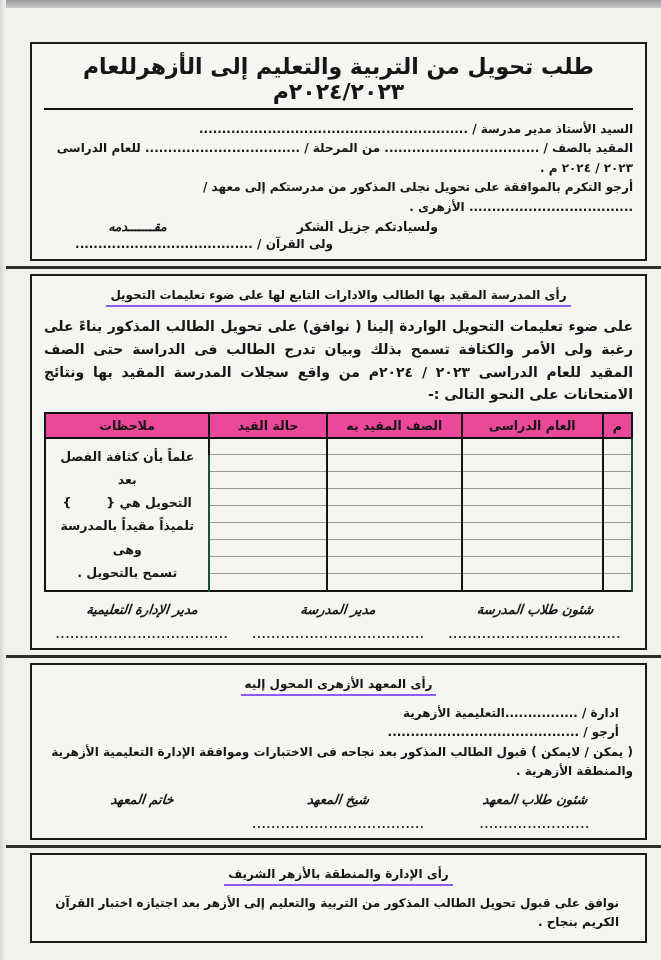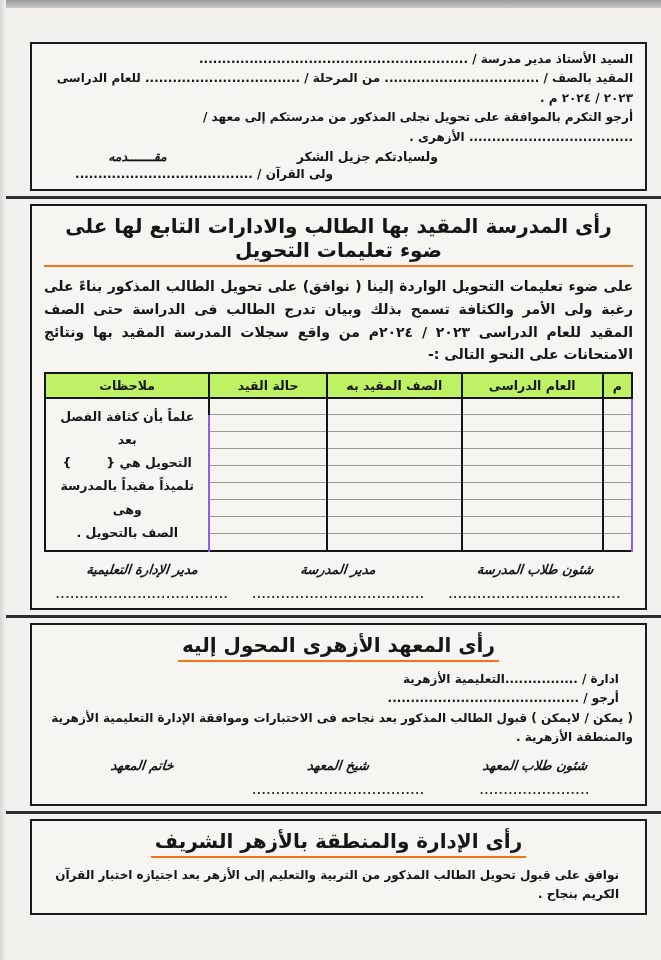--- a/index.html
+++ b/index.html
@@ -22,43 +22,43 @@
   .box {
     border: 2px solid #1b1b1b;
     background: #f6f5f2;
     margin: 0 14px 0 30px;
     padding: 6px 12px 8px 12px;
   }
   .sep { height: 3px; background: #2e2e2e; margin: 5px 0; }
   .sec-title { text-align: center; margin: 2px 0 8px 0; }
   .sec-title span {
     display: inline-block;
-    font-size: 20px; font-weight: 800;
-    border-bottom: 2px solid #f97316;
+    font-size: 12px; font-weight: 800;
+    border-bottom: 2px solid #8b5cf6;
     padding: 0 4px 3px 4px;
   }
   .main-title { text-align: center; margin: 4px 0 10px 0; }
   .main-title span {
     display: inline-block;
     font-size: 22px; font-weight: 800; letter-spacing: -0.5px;
     border-bottom: 2.5px solid #111;
     padding: 0 2px 4px 2px;
   }
   .line { font-size: 12px; line-height: 1.62; }
   .para { font-size: 14px; line-height: 1.62; text-align: justify; }
   
   .thanks-row { display: flex; font-size: 12.5px; margin-top: 2px; }
   .thanks-row .thanks { margin-right: 195px; }
   .thanks-row .submitter { margin-right: 130px; font-style: italic; }
   .guardian-row { font-size: 12px; margin-top: 3px; }
   .guardian-row span { margin-right: 300px; }
   
   table { width: 100%; border-collapse: collapse; table-layout: fixed; margin-top: 6px; border: 2px solid #141414; }
-  th { border: 2px solid #141414; font-size: 12.5px; padding: 4px 2px; background: #bef264; }
-  td { border-right: 2px solid #8b5cf6; border-left: 2px solid #141414; height: 17px; }
+  th { border: 2px solid #141414; font-size: 12.5px; padding: 4px 2px; background: #ec4899; }
+  td { border-right: 2px solid #14532d; border-left: 2px solid #141414; height: 17px; }
   td.cell { border-bottom: 1px solid #9a9a98; }
   tr:last-child td.cell { border-bottom: none; }
   td.note {
     text-align: center; font-size: 12.5px; line-height: 1.85;
     vertical-align: middle; padding: 4px 6px;
   }
   
   .sig-row { display: flex; margin-top: 10px; }
   .sig-cell { text-align: center; }
   .sig {
@@ -74,20 +74,23 @@
   .s1 { margin-top: 34px; }
   .pad-right-sm { padding-right: 14px; }
 </style>
 </head>
 <body>
 
 <div class="topband"></div>
 <div class="edge-right"></div>
 
 <div class="box s1">
+  <div class="main-title">
+    <span>طلب تحويل من التربية والتعليم إلى الأزهرللعام ٢٠٢٤/٢٠٢٣م</span>
+  </div>
   <div class="line">السيد الأستاذ مدير مدرسة / ...........................................................</div>
   <div class="line">المقيد بالصف / .................................. من المرحلة / .................................. للعام الدراسى ٢٠٢٣ / ٢٠٢٤ م .</div>
   <div class="line">أرجو التكرم بالموافقة على تحويل نجلى المذكور من مدرستكم إلى معهد / .................................... الأزهرى .</div>
   <div class="thanks-row">
     <span class="thanks">ولسيادتكم جزيل الشكر</span>
     <span class="submitter">مقـــــــدمه</span>
   </div>
   <div class="guardian-row">
     <span>ولى القرآن / .......................................</span>
   </div>
@@ -124,21 +127,21 @@
         <td class="cell"></td>
         <td class="cell"></td>
         <td class="cell"></td>
         <td class="note" rowspan="9">
           <div>علماً بأن كثافة الفصل بعد</div>
           <div>
             <span>التحويل هي</span>
             <span dir="ltr">{&nbsp;&nbsp;&nbsp;&nbsp;&nbsp;&nbsp;&nbsp;&nbsp;}</span>
           </div>
           <div>تلميذاً مقيداً بالمدرسة وهى</div>
-          <div>الصف بالتحويل .</div>
+          <div>تسمح بالتحويل .</div>
         </td>
       </tr>
       <tr>
           <td class="cell"></td>
           <td class="cell"></td>
           <td class="cell"></td>
           <td class="cell"></td>
         </tr>
       <tr>
           <td class="cell"></td>

